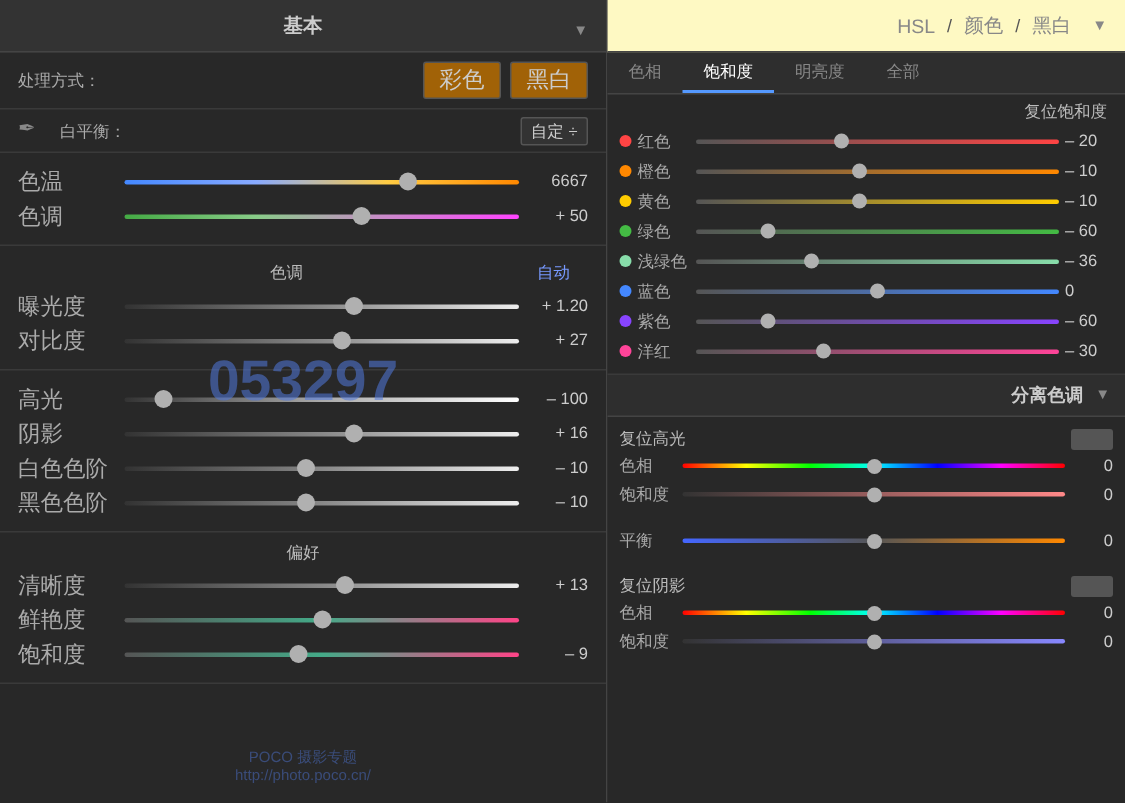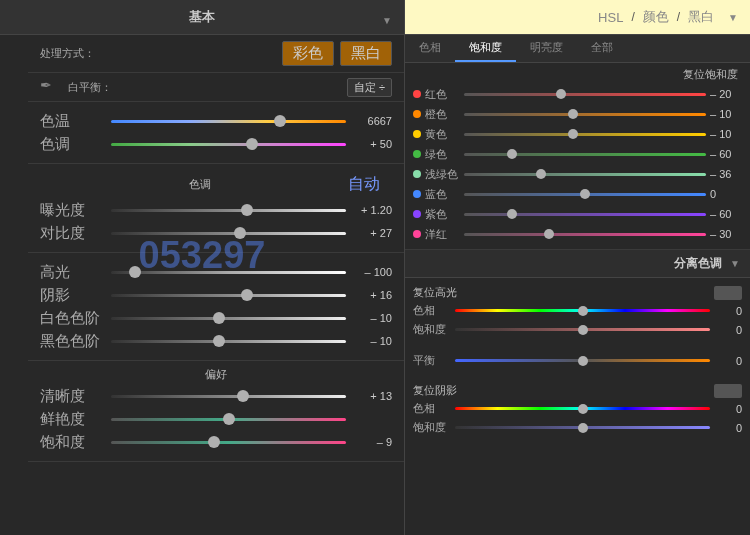--- a/index.html
+++ b/index.html
@@ -195,21 +195,21 @@
 
     .tone-title {
       flex: 1;
       text-align: center;
       color: #bbb;
       font-size: 11px;
     }
 
     .tone-auto {
       color: #7799ff;
-      font-size: 16px;
+      font-size: 11px;
       cursor: pointer;
     }
 
     
     .watermark {
       position: absolute;
       top: 50%;
       left: 50%;
       transform: translate(-50%, -50%);
       color: rgba(80, 120, 220, 0.55);
@@ -458,21 +458,20 @@
       position: absolute;
       top: 50%;
       transform: translate(-50%, -50%);
       left: 50%;
     }
 
     .left-panel-inner {
       position: relative;
       flex: 1;
       overflow: hidden;
-      padding-left: 28px;
     }
   </style>
 </head>
 <body>
 
 <div class="left-panel">
   <div class="panel-header">
     <span class="panel-header-title">基本</span>
     <span class="panel-header-arrow">▼</span>
   </div>
@@ -602,20 +601,23 @@
           <div class="slider-track track-saturation">
             <div class="slider-thumb" style="left:44%"></div>
           </div>
         </div>
         <span class="row-value">– 9</span>
       </div>
     </div>
 
     <div class="watermark" style="position:absolute;top:44%;left:50%;transform:translate(-50%,-50%);color:rgba(80,120,220,0.55);font-size:38px;font-weight:bold;pointer-events:none;z-index:10;white-space:nowrap;">
       <span>053297</span>
+    </div>
+    <div style="position:absolute;bottom:12px;left:50%;transform:translateX(-50%);color:rgba(80,120,220,0.45);font-size:10px;pointer-events:none;z-index:10;text-align:center;white-space:nowrap;">
+      POCO 摄影专题<br>http://photo.poco.cn/
     </div>
   </div>
 </div>
 
 <div class="right-panel">
 
   <div class="right-header">
     <span class="right-header-title">HSL</span>
     <span class="right-header-sep">/</span>
     <span class="right-header-title">颜色</span>

